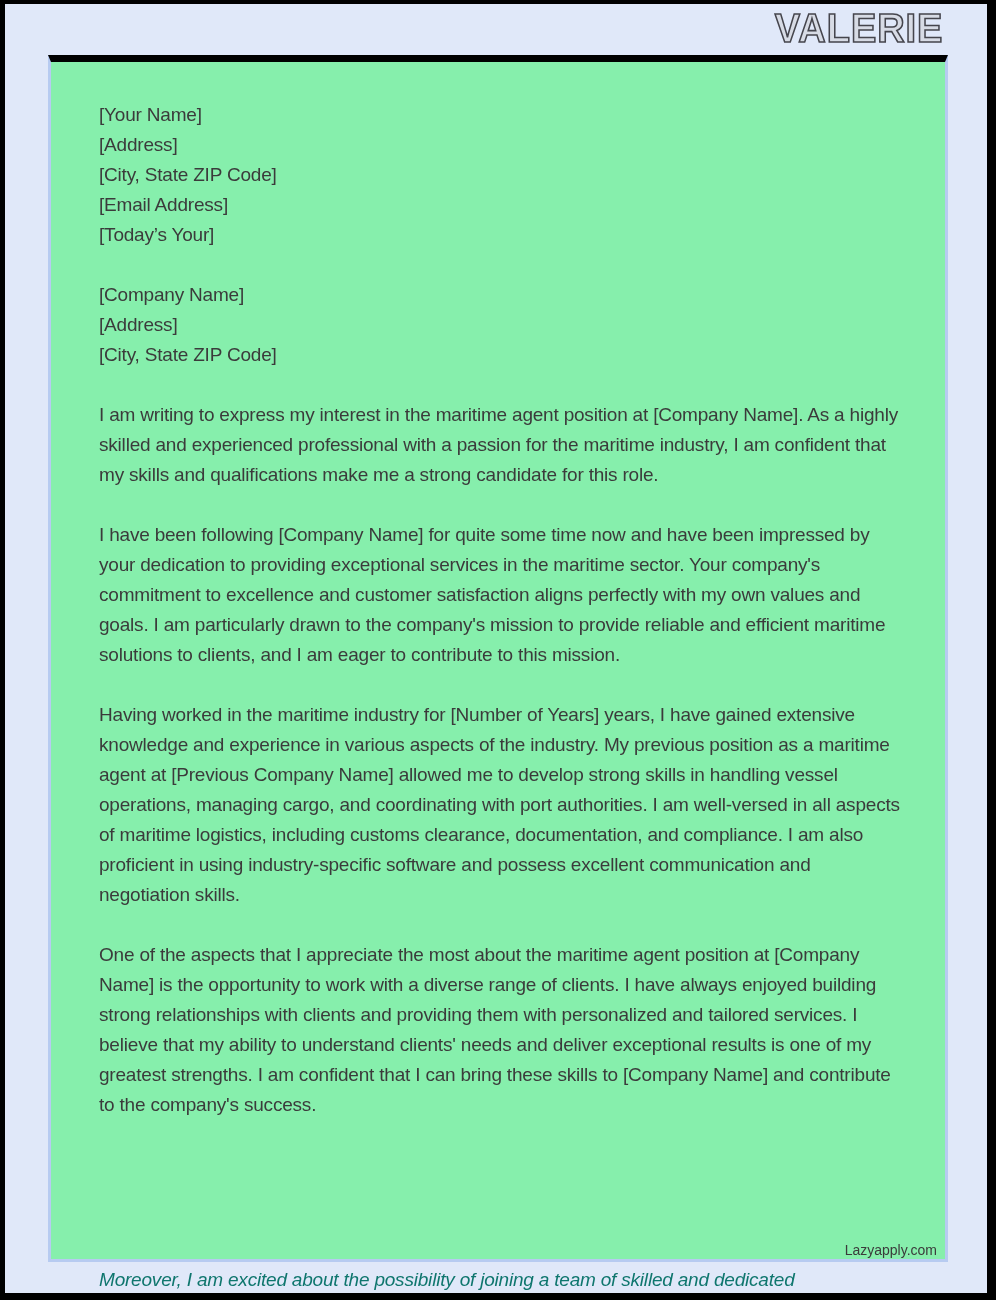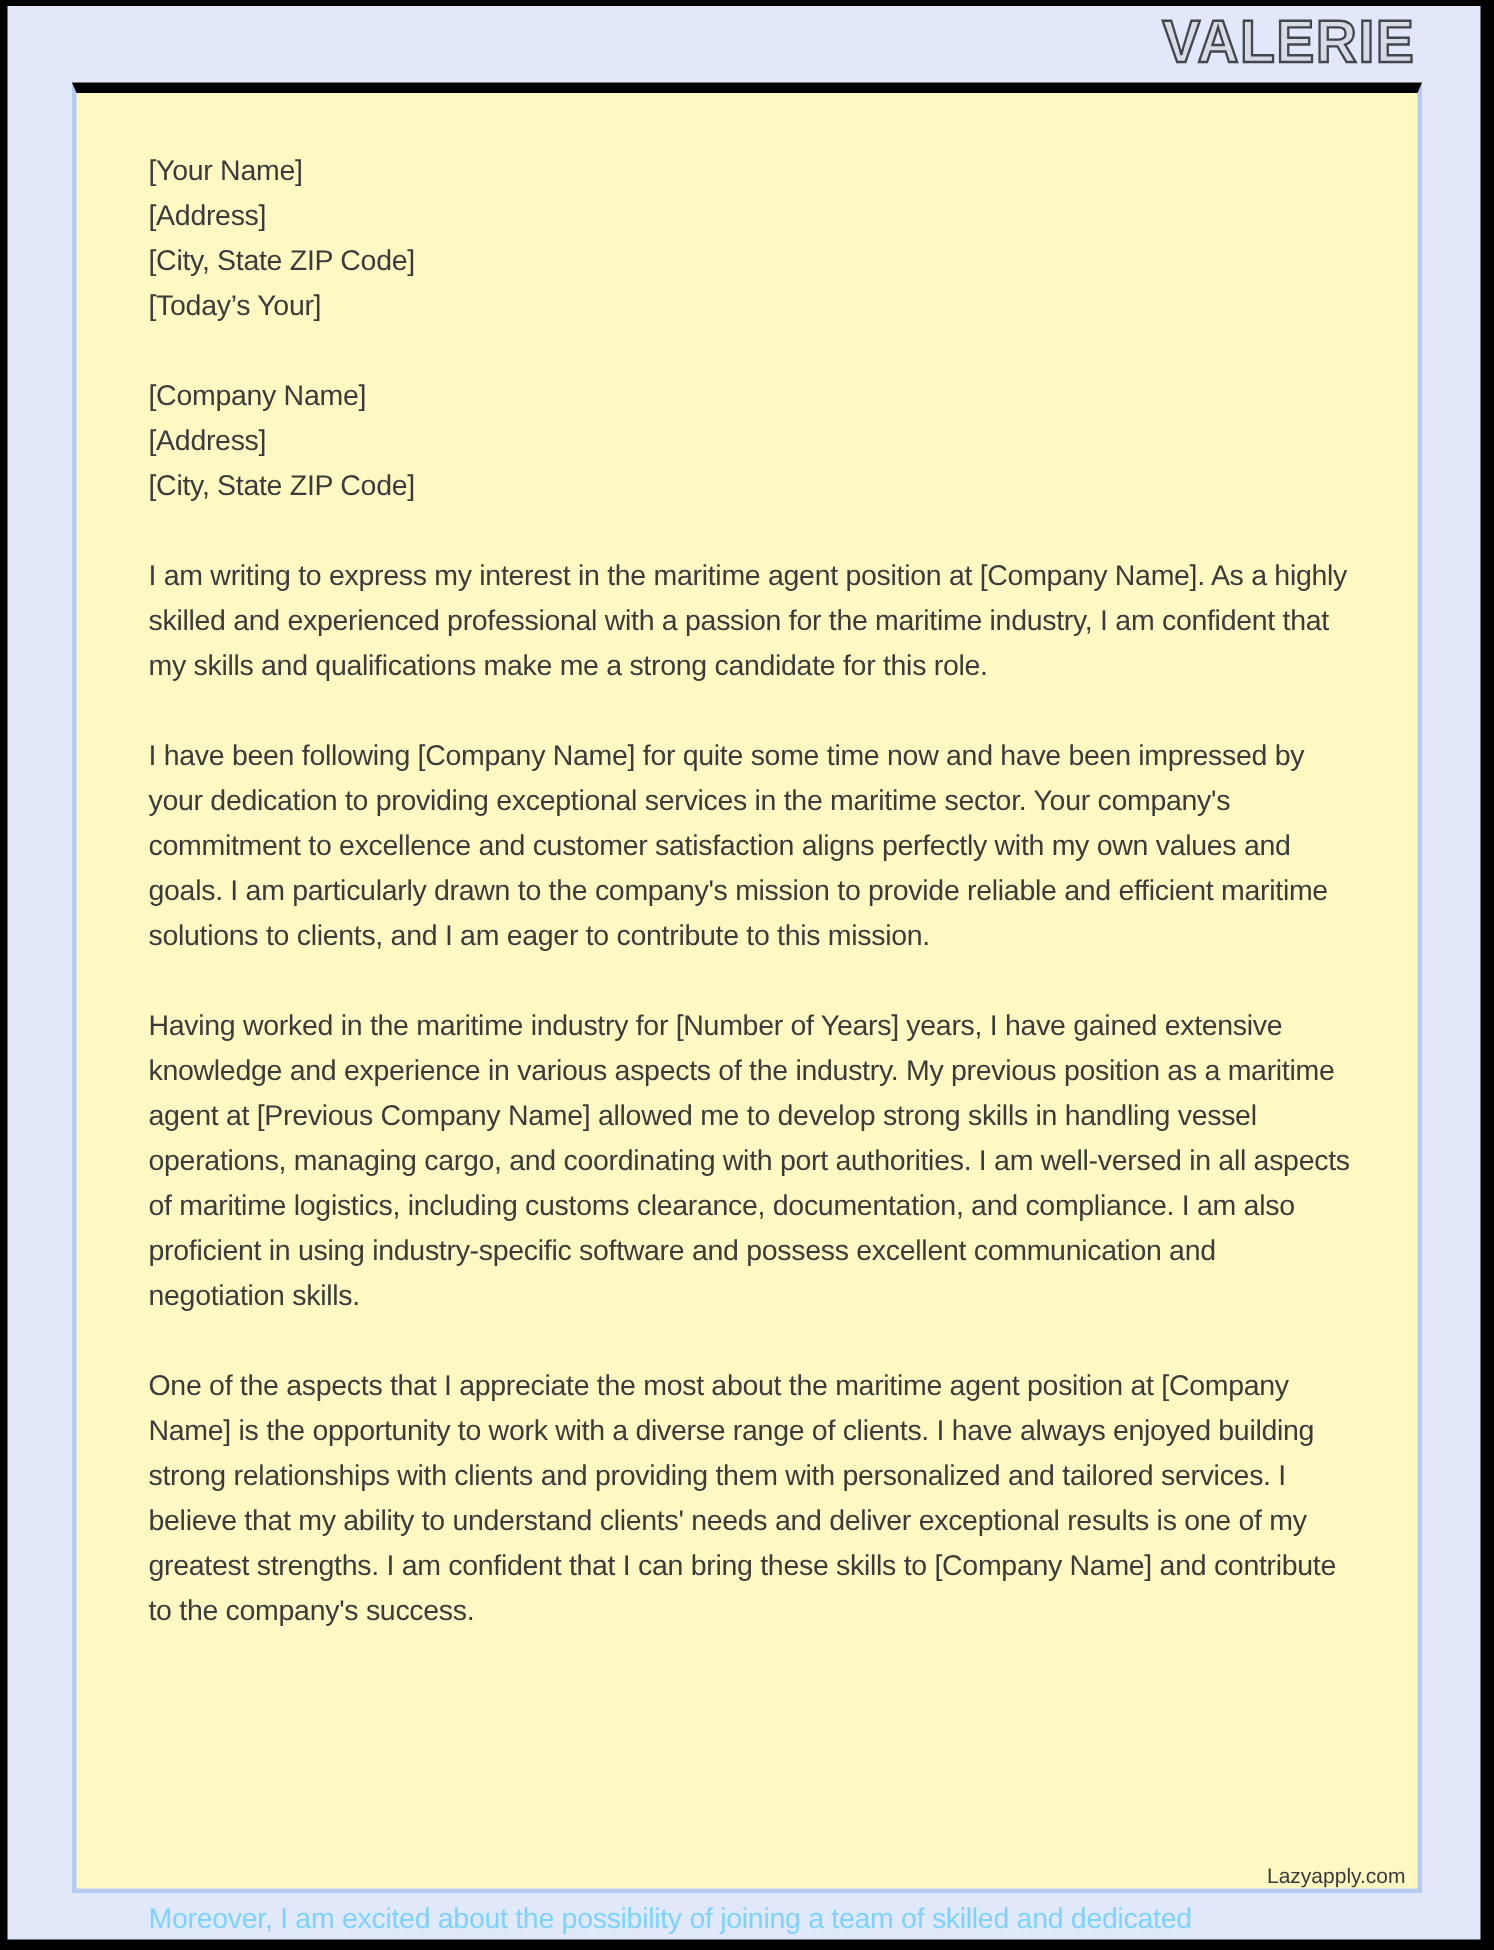--- a/index.html
+++ b/index.html
@@ -36,21 +36,21 @@
     line-height: 46px;
     z-index: 3;
   }
   .page {
     position: absolute;
     left: 48px;
     top: 55px;
     width: 900px;
     height: 1207px;
     box-sizing: border-box;
-    background: #fef9c3;
+    background: #86efac;
     border-top: 7px solid #000000;
     border-left: 3px solid #b7cbf1;
     border-right: 3px solid #b7cbf1;
     border-bottom: 3px solid #b7cbf1;
     z-index: 2;
   }
   .content {
     padding: 38px 44px 0 48px;
     font-size: 19px;
     line-height: 30px;
@@ -72,39 +72,41 @@
     padding-left: 25px;
   }
   .page2-line {
     position: absolute;
     left: 99px;
     top: 1265px;
     width: 820px;
     font-size: 19px;
     line-height: 30px;
     letter-spacing: -0.2px;
-    color: #7dd3fc;
+    color: #0f766e;
     z-index: 1;
+    font-style: italic;
   }
 </style>
 </head>
 <body>
 
 <div class="canvas">
 </div>
 
 <div class="logo">VALERIE</div>
 
 <div class="page">
   <div class="content">
 
     <div class="block">
       <div>[Your Name]</div>
       <div>[Address]</div>
       <div>[City, State ZIP Code]</div>
+      <div>[Email Address]</div>
       <div>[Today’s Your]</div>
     </div>
 
     <div class="block">
       <div>[Company Name]</div>
       <div>[Address]</div>
       <div>[City, State ZIP Code]</div>
     </div>
 
 

